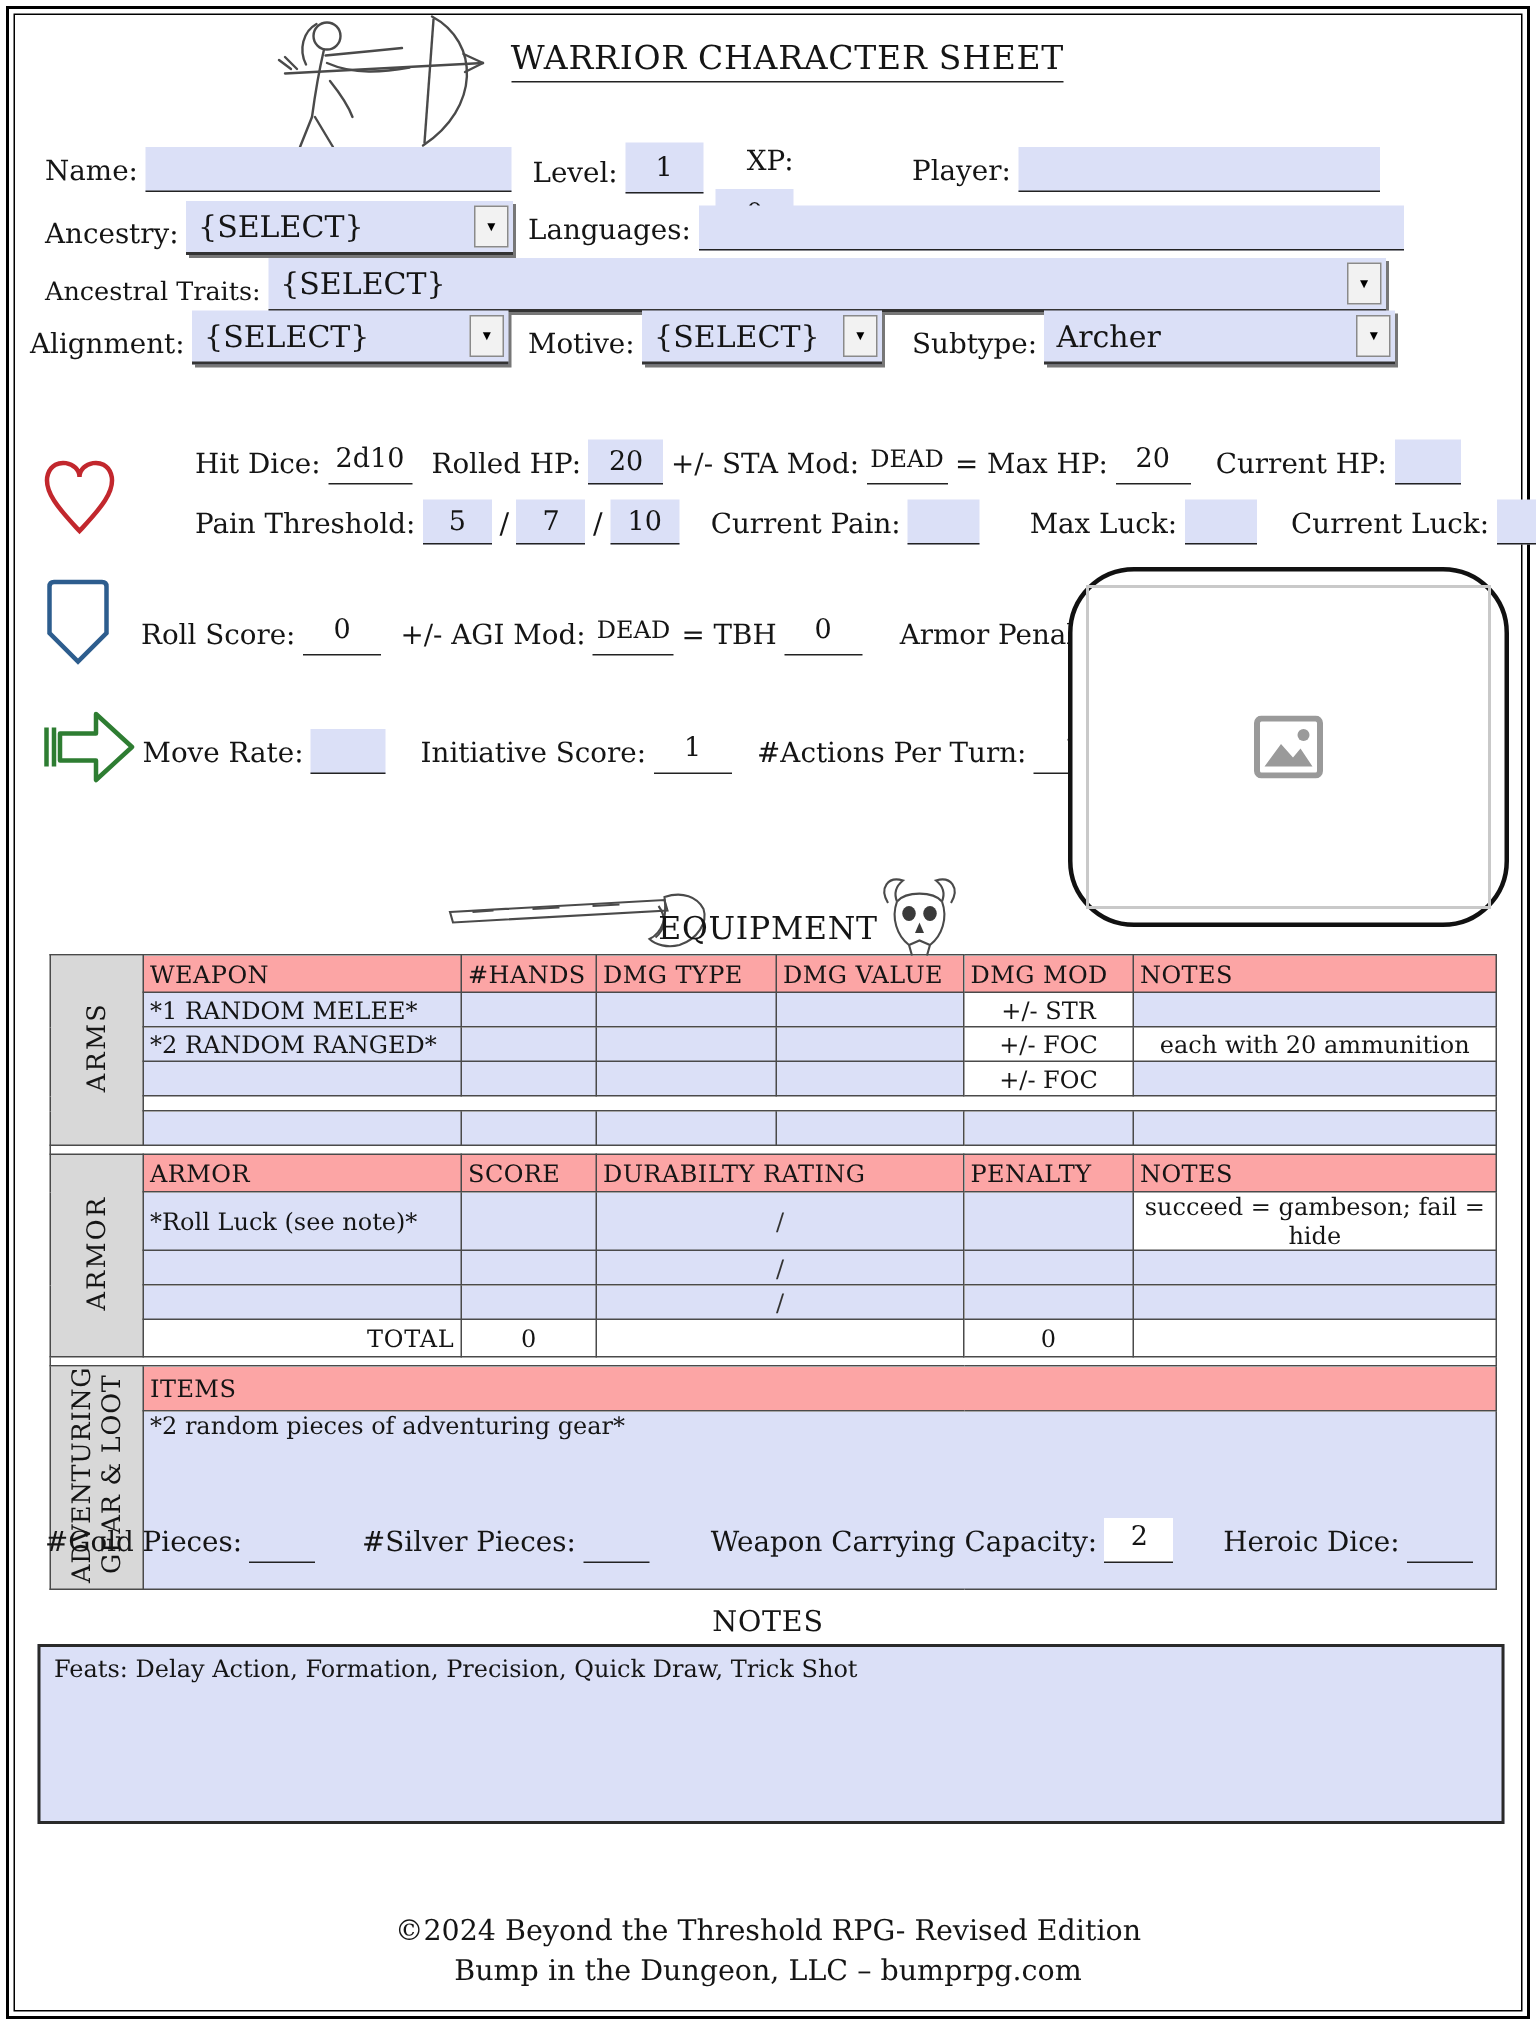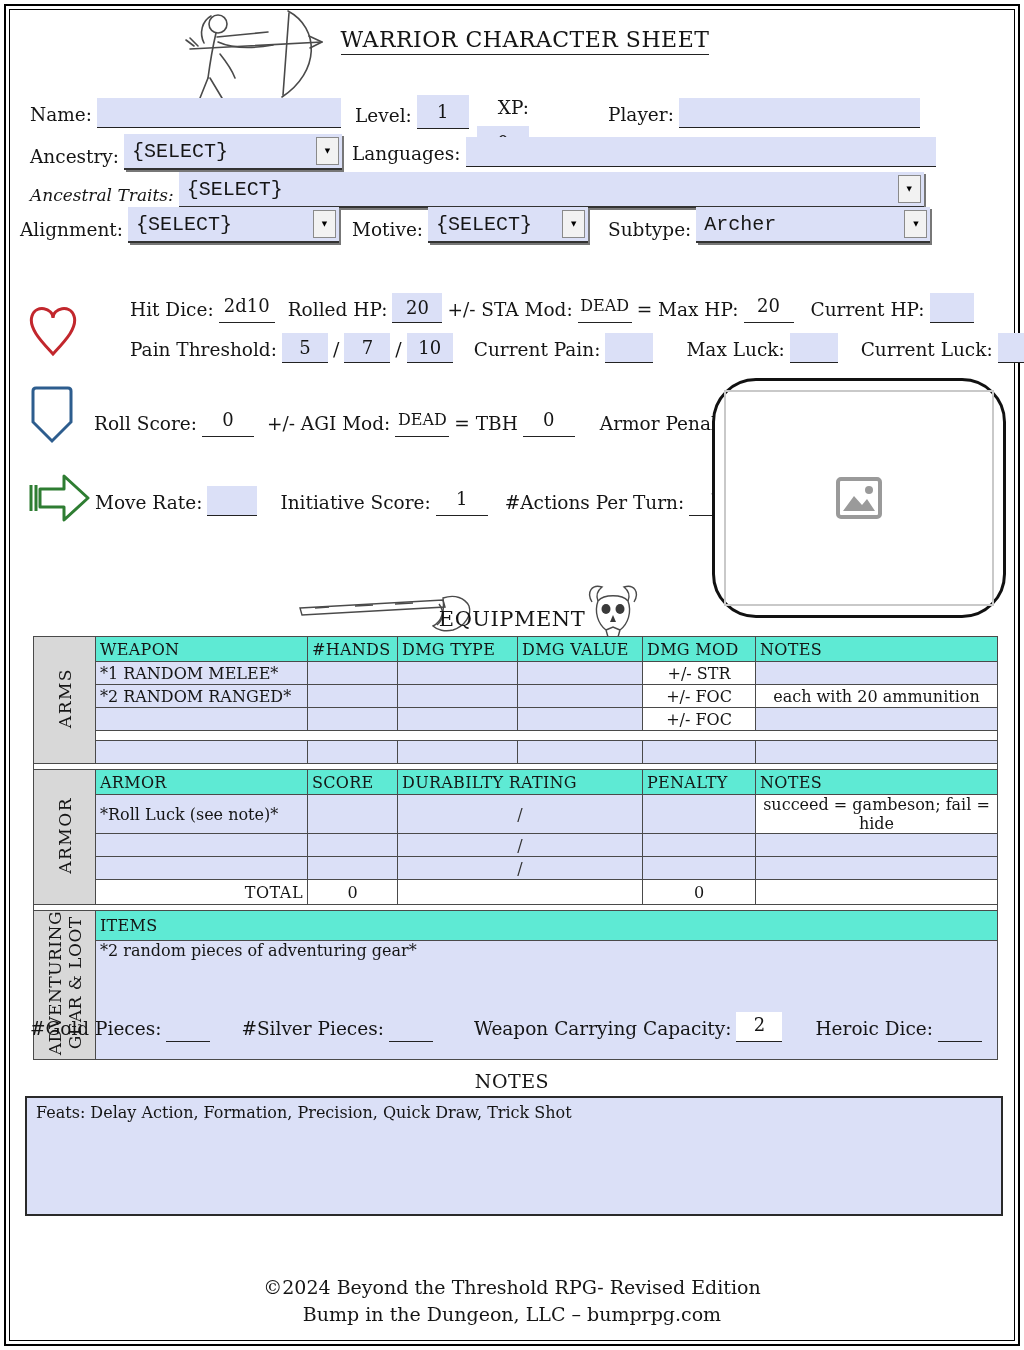--- a/index.html
+++ b/index.html
@@ -20,21 +20,21 @@
     display:inline-block;background:#fff;border-bottom:1.5px solid #222;
     height:29px;line-height:26px;text-align:center;font-size:18px;vertical-align:bottom;
   }
   .slashsep{font-size:19px;line-height:27px;}
 
   .dd{
     display:inline-flex;align-items:center;justify-content:space-between;
     background:#dbe0f7;border-bottom:2px solid #333;height:34px;
     box-shadow:2px 2px 0 0 #777;
   }
-  .dd-value{font-size:20px;padding-left:8px;font-family:Liberation Mono, monospace;}
+  .dd-value{font-size:20px;padding-left:8px;}
   .dd-btn{
     width:21px;height:26px;margin:3px;background:#f2f2f2;border:1px solid #8a8a8a;
     display:flex;align-items:center;justify-content:center;font-size:7px;color:#000;cursor:default;
   }
 
   .titleblock{position:absolute;left:330px;top:24px;width:390px;text-align:center;}
   .title-line{font-size:22px;letter-spacing:0.5px;}
   .subtitle-line{font-size:22px;letter-spacing:0.5px;display:inline-block;border-bottom:1.5px solid #222;padding-bottom:2px;margin-top:3px;}
 
   .portrait{
@@ -43,21 +43,21 @@
   }
   .portrait-inner{position:absolute;inset:9px;border:2.5px solid #c9c9c9;display:flex;align-items:center;justify-content:center;}
 
   .eq-heading{position:absolute;left:0;top:607px;width:1024px;text-align:center;font-size:21px;letter-spacing:0.5px;}
 
   table.eqtable{position:absolute;left:33px;top:636px;border-collapse:collapse;table-layout:fixed;width:964px;}
   table.eqtable td{border:1px solid #4a4a4a;padding:0 4px;font-size:16px;overflow:hidden;}
   td.sidebar{background:#d8d8d8;text-align:center;vertical-align:middle;padding:0;}
   .vlabel{writing-mode:vertical-rl;transform:rotate(180deg);display:inline-block;font-size:17px;letter-spacing:1.5px;}
   .vlabel span{display:block;}
-  td.hdr{background:#5eead4;font-size:16.5px;letter-spacing:0.3px;height:24px;padding-left:6px;margin-left:10px;}
+  td.hdr{background:#fca5a5;font-size:16.5px;letter-spacing:0.3px;height:24px;padding-left:6px;margin-left:10px;}
   td.fcell{background:#dbe0f7;height:22px;}
   td.namec{background:#dbe0f7;text-align:left;font-size:16px;height:22px;}
   td.modc{background:#fff;text-align:center;font-size:18px;height:22px;}
   td.smallnote{background:#fff;text-align:center;font-size:10.5px;height:22px;}
   td.slashcell{background:#dbe0f7;text-align:center;font-size:19px;color:#333;height:22px;}
   td.rowgap{background:#fff;height:9px;padding:0;}
   td.secgap{background:#fff;height:5px;padding:0;border-top:1px solid #4a4a4a;border-bottom:1px solid #4a4a4a;}
   td.totlbl{background:#fff;text-align:right;font-size:17px;letter-spacing:0.5px;height:24px;padding-right:8px;}
   td.totval{background:#fff;text-align:center;font-size:18px;height:24px;}
   td.totblank{background:#fff;height:24px;}
@@ -122,21 +122,21 @@
     <span class="dd-value">{SELECT}</span>
     <span class="dd-btn">▼</span>
   </span>
 </div>
 <div class="pos" style="left:352px;top:137px;">
   <span class="lbl">Languages:</span>
   <span class="field" style="width:470px;"></span>
 </div>
 
 <div class="pos" style="left:30px;top:172px;">
-  <span class="lbl" style="font-size:17px;font-style:italic;">Ancestral Traits:</span>
+  <span class="lbl" style="font-size:17px;">Ancestral Traits:</span>
   <span class="dd" style="width:745px;">
     <span class="dd-value">{SELECT}</span>
     <span class="dd-btn">▼</span>
   </span>
 </div>
 
 <div class="pos" style="left:20px;top:207px;">
   <span class="lbl">Alignment:</span>
   <span class="dd" style="width:211px;">
     <span class="dd-value">{SELECT}</span>

